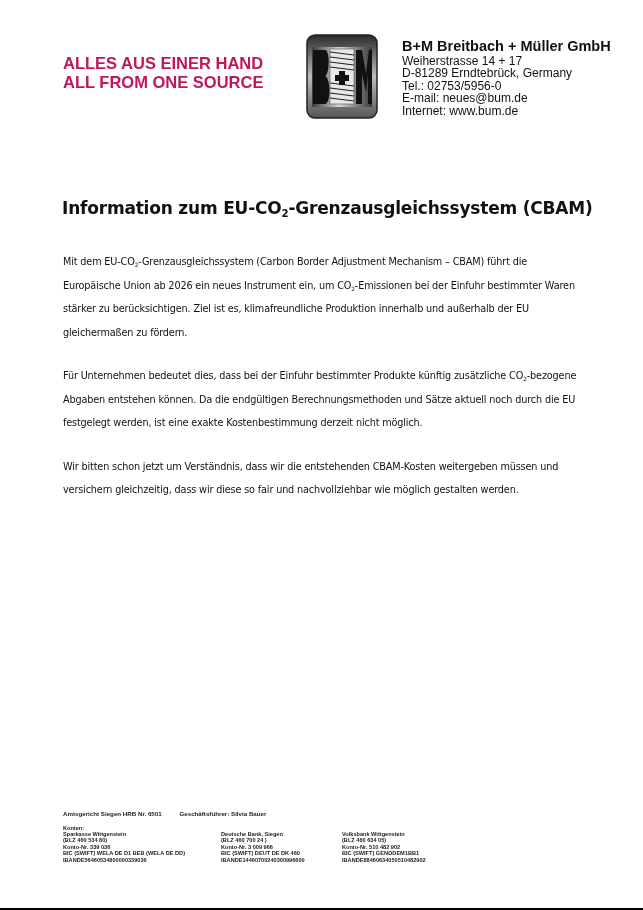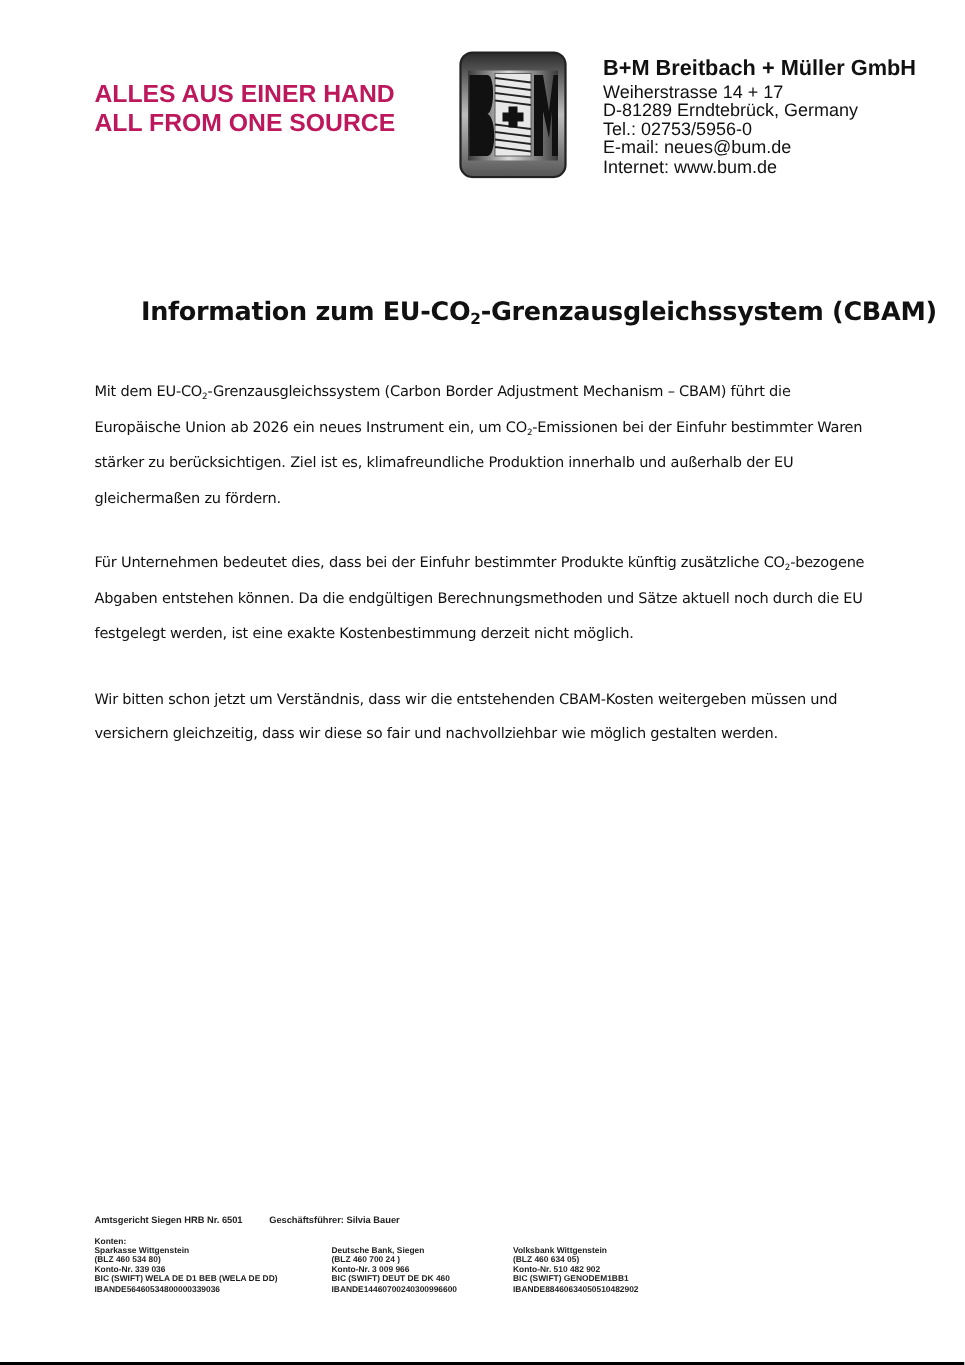--- a/index.html
+++ b/index.html
@@ -3,21 +3,21 @@
 <meta charset="utf-8">
 <style>
   html, body { margin: 0; padding: 0; background: #ffffff; }
   body { width: 643px; height: 910px; position: relative; overflow: hidden; color: #111; }
   .page { position: absolute; left: 0; top: 0; width: 643px; height: 910px; background: #fff; }
   .tagline { position: absolute; left: 63px; top: 38px; font-family: "Liberation Sans", sans-serif; font-weight: bold; font-size: 16.5px; line-height: 19px; color: #be185d; margin-top: 16px; }
   .logo { position: absolute; left: 306px; top: 34px; width: 72px; height: 85px; }
   .company { position: absolute; left: 402px; top: 38px; font-family: "Liberation Sans", sans-serif; color: #111; }
   .company .name { font-weight: bold; font-size: 14.5px; line-height: 17px; }
   .company .line { font-size: 12px; line-height: 12.4px; }
-  .title { position: absolute; left: 62px; top: 198px; font-family: "DejaVu Sans", sans-serif; font-size: 17px; font-weight: bold; color: #111; letter-spacing: -0.2px; white-space: nowrap; margin-left: 32px; }
+  .title { position: absolute; left: 62px; top: 198px; font-family: "DejaVu Sans", sans-serif; font-size: 17px; font-weight: bold; color: #111; letter-spacing: -0.2px; white-space: nowrap; }
   .title sub, .para sub { font-size: 60%; vertical-align: -0.3em; line-height: 0; }
   .body { position: absolute; left: 63px; top: 250px; width: 520px; font-family: "DejaVu Sans", sans-serif; font-size: 9.7px; color: #111; letter-spacing: -0.15px; }
   .para { line-height: 23.5px; margin: 0 0 20px 0; }
   .footer { position: absolute; left: 63px; top: 810px; font-family: "Liberation Sans", sans-serif; color: #222; }
   .footer .reg { font-size: 6.2px; font-weight: bold; white-space: nowrap; }
   .footer .reg span { margin-right: 16px; }
   .footer .konten { font-size: 5.6px; font-weight: bold; margin-top: 8px; }
   .banks { position: relative; height: 40px; }
   .bank { position: absolute; top: 0; font-size: 5.6px; line-height: 6.4px; font-weight: bold; white-space: nowrap; }
   .bottom-rule { position: absolute; left: 0; top: 908px; width: 643px; height: 2px; background: #000; }

